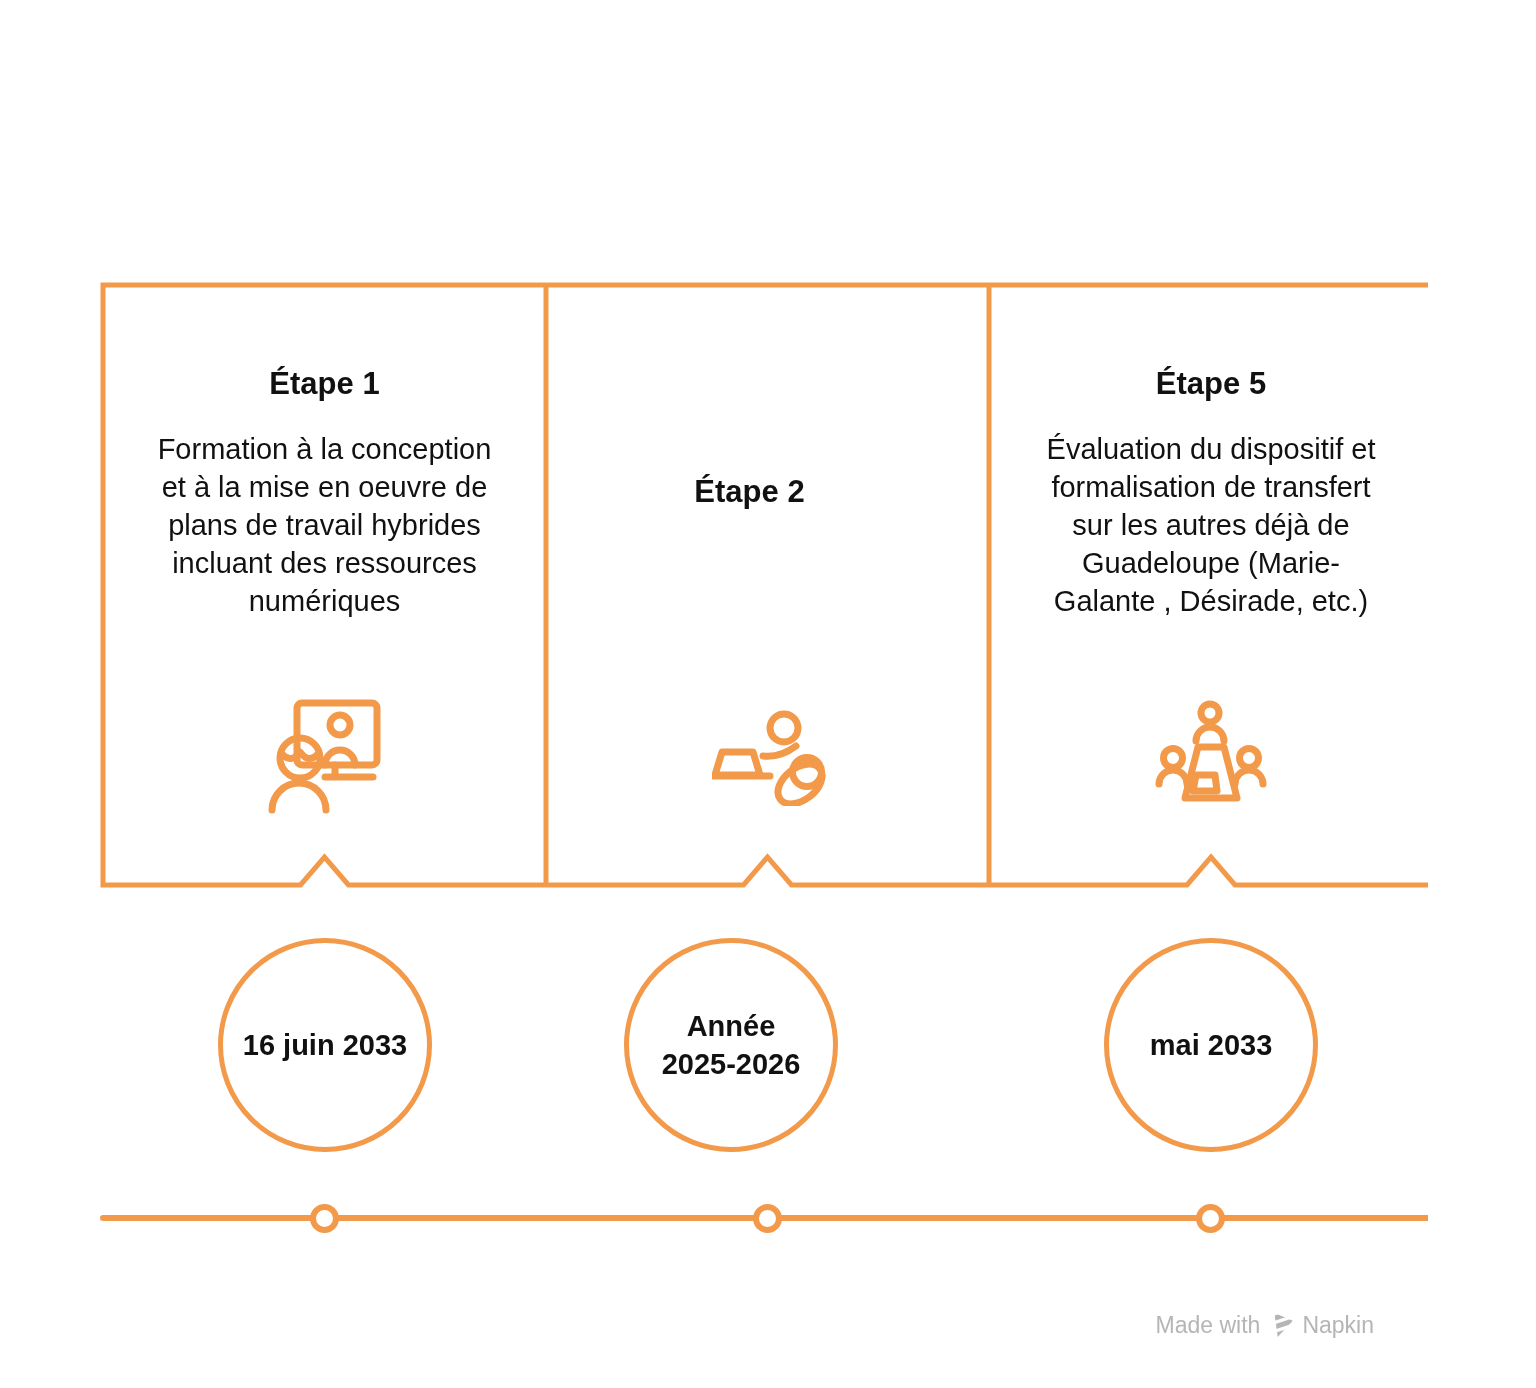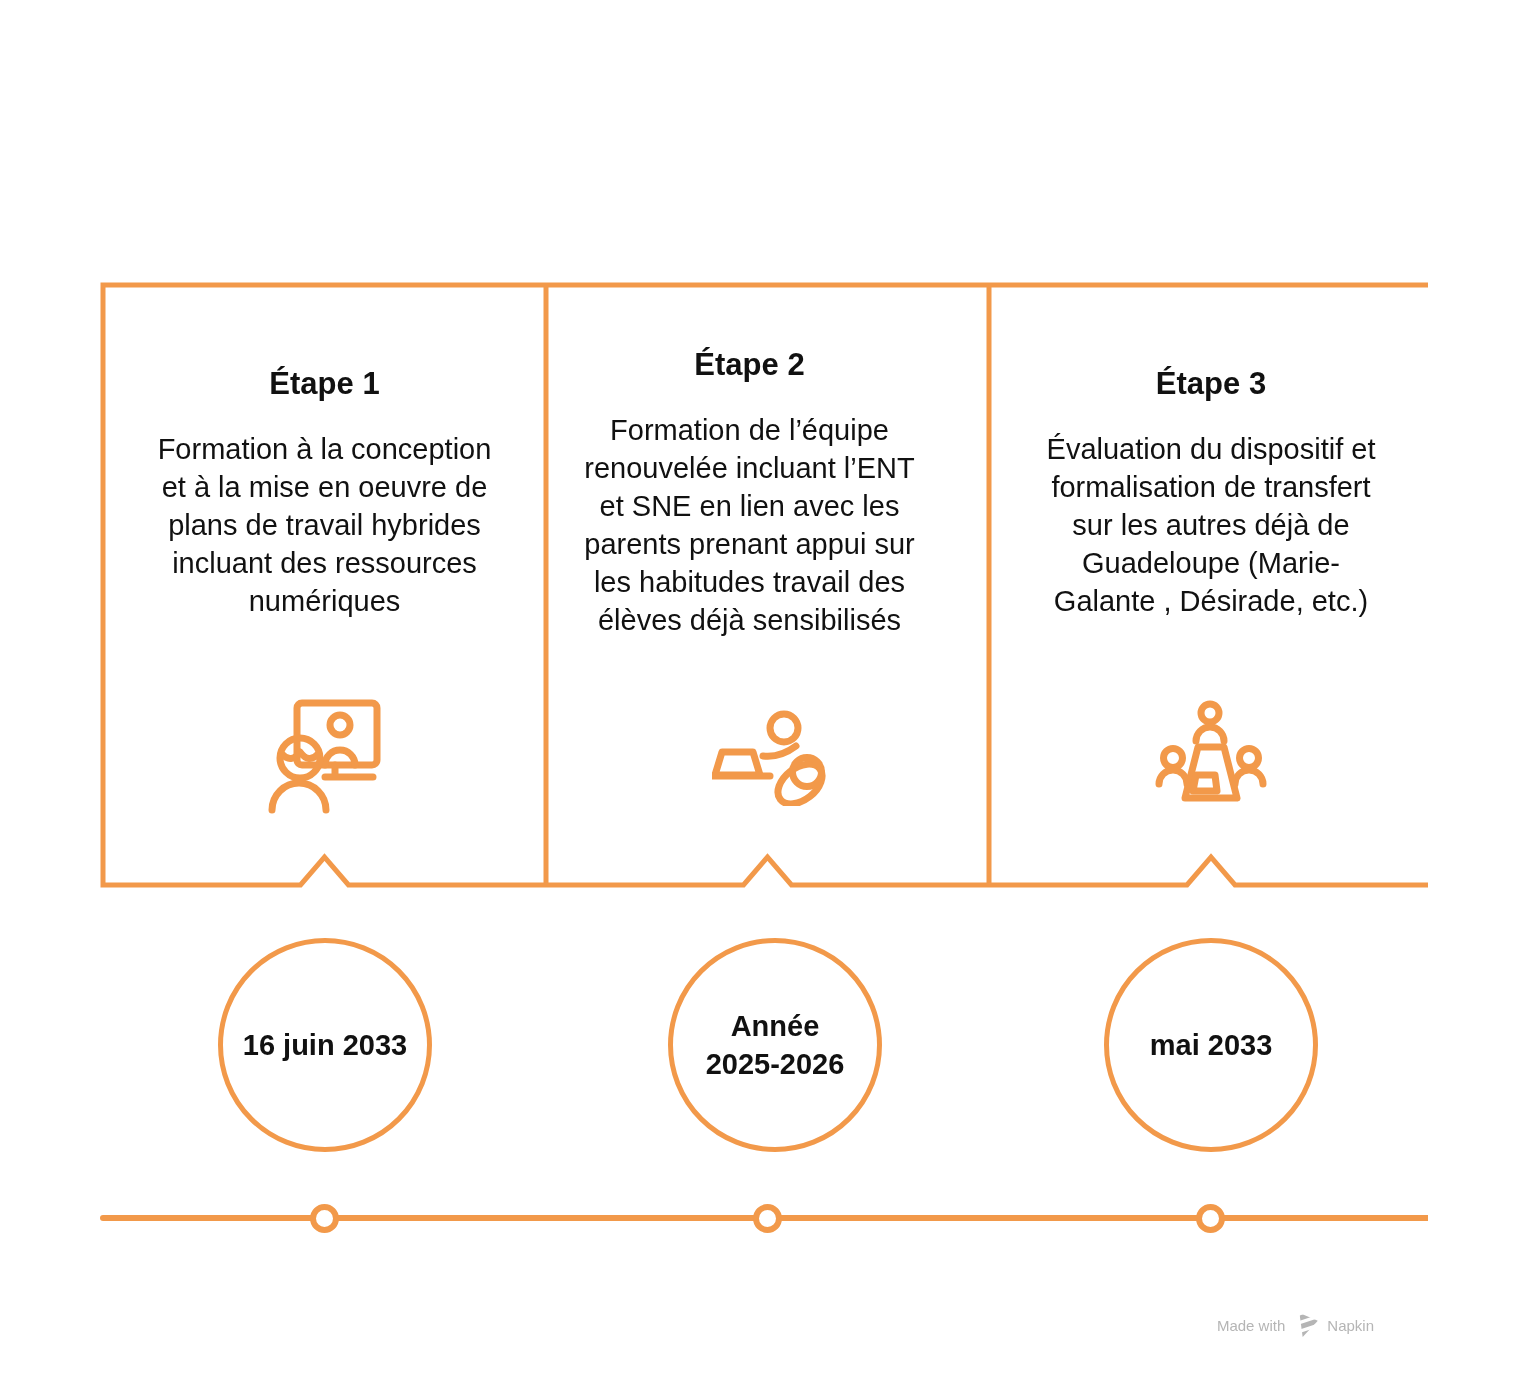--- a/index.html
+++ b/index.html
@@ -50,22 +50,22 @@
     position:absolute;left:100px;top:1215px;width:1336px;height:6px;
     background:#F2994A;border-radius:3px;
   }
   .tl-node{
     position:absolute;top:1204px;width:17px;height:17px;
     border:6px solid #F2994A;border-radius:50%;background:#ffffff;
   }
   
   .footer{
     position:absolute;top:1312px;right:54px;
-    display:flex;align-items:center;gap:9px;
-    color:#b5b5b5;font-size:15px;
+    display:flex;align-items:flex-start;gap:9px;
+    color:#b5b5b5;font-size:23px;
   }
   .footer .brand{margin-left:-2px;}
 </style>
 </head>
 <body>
 
 <div class="canvas">
 
   <svg class="boxes-svg" width="1336" height="608" viewBox="0 0 1336 608">
     <path d="M3,3 H1333 V603 H1135 L1111,575 L1087,603 H691.5 L667.5,575 L643.5,603 H248.5 L224.5,575 L200.5,603 H3 Z"></path>
@@ -86,59 +86,53 @@
     <circle class="st" cx="74" cy="37" r="10"></circle>
     <path class="st" d="M59,77 a15,15 0 0 1 30,0"></path>
     <path class="st" d="M69,77 V89 M59,89 H107"></path>
     <circle class="st" cx="34" cy="70" r="20"></circle>
     <path class="st" d="M16,66 Q25,76 34,64 Q43,76 52,66"></path>
     <path class="st" d="M6,122 a27,27 0 0 1 54,0"></path>
   </svg>
 
   <div class="step-content" style="left:528px;width:443px;">
     <div class="step-title">Étape 2</div>
-    <div class="step-desc">Formation de l’équipe
-renouvelée incluant l’ENT
-et SNE en lien avec les
-parents prenant appui sur
-les habitudes travail des
-élèves déjà sensibilisés</div>
   </div>
   <svg class="icon-svg" style="left:712px;top:700px;" width="114" height="106" viewBox="0 0 114 106">
     <path class="st" d="M10,52 L41,52 L48,75 L3,75 Z"></path>
     <path class="st" d="M1,76 H58"></path>
     <circle class="st" cx="72" cy="28" r="14"></circle>
     <path class="st" d="M51,56 Q68,58 84,46"></path>
     <ellipse class="st" cx="88" cy="84" rx="25" ry="16" transform="rotate(-38 88 84)"></ellipse>
     <circle class="st" cx="95" cy="72" r="14.5" fill="#ffffff"></circle>
   </svg>
 
   <div class="step-content" style="left:989px;width:444px;">
-    <div class="step-title">Étape 3</div>
+    <div class="step-title">Étape 5</div>
     <div class="step-desc">Évaluation du dispositif et
 formalisation de transfert
 sur les autres déjà de
 Guadeloupe (Marie-
 Galante , Désirade, etc.)</div>
   </div>
   <svg class="icon-svg" style="left:1154px;top:700px;" width="114" height="104" viewBox="0 0 114 104">
     <circle class="st" cx="56" cy="13" r="9"></circle>
     <path class="st" d="M42,41 a14,14 0 0 1 28,0"></path>
     <circle class="st" cx="19" cy="58" r="9.5"></circle>
     <path class="st" d="M5,84 a14,14 0 0 1 28,0"></path>
     <circle class="st" cx="95" cy="58" r="9.5"></circle>
     <path class="st" d="M81,84 a14,14 0 0 1 28,0"></path>
     <path class="st" d="M44,47 L70,47 L83,98 L31,98 Z" fill="#ffffff"></path>
     <path class="st" d="M42,75 L61,75 L63,91 L39,91 Z"></path>
   </svg>
 
   <div class="date-circle" style="left:218px;">
     <div class="date-text">16 juin 2033</div>
   </div>
-  <div class="date-circle" style="left:668px;">
+  <div class="date-circle" style="left:624px;">
     <div class="date-text">Année
 2025-2026</div>
   </div>
   <div class="date-circle" style="left:1104px;">
     <div class="date-text">mai 2033</div>
   </div>
 
   <div class="tl-line"></div>
   <div class="tl-node" style="left:310px;"></div>
   <div class="tl-node" style="left:753px;"></div>

